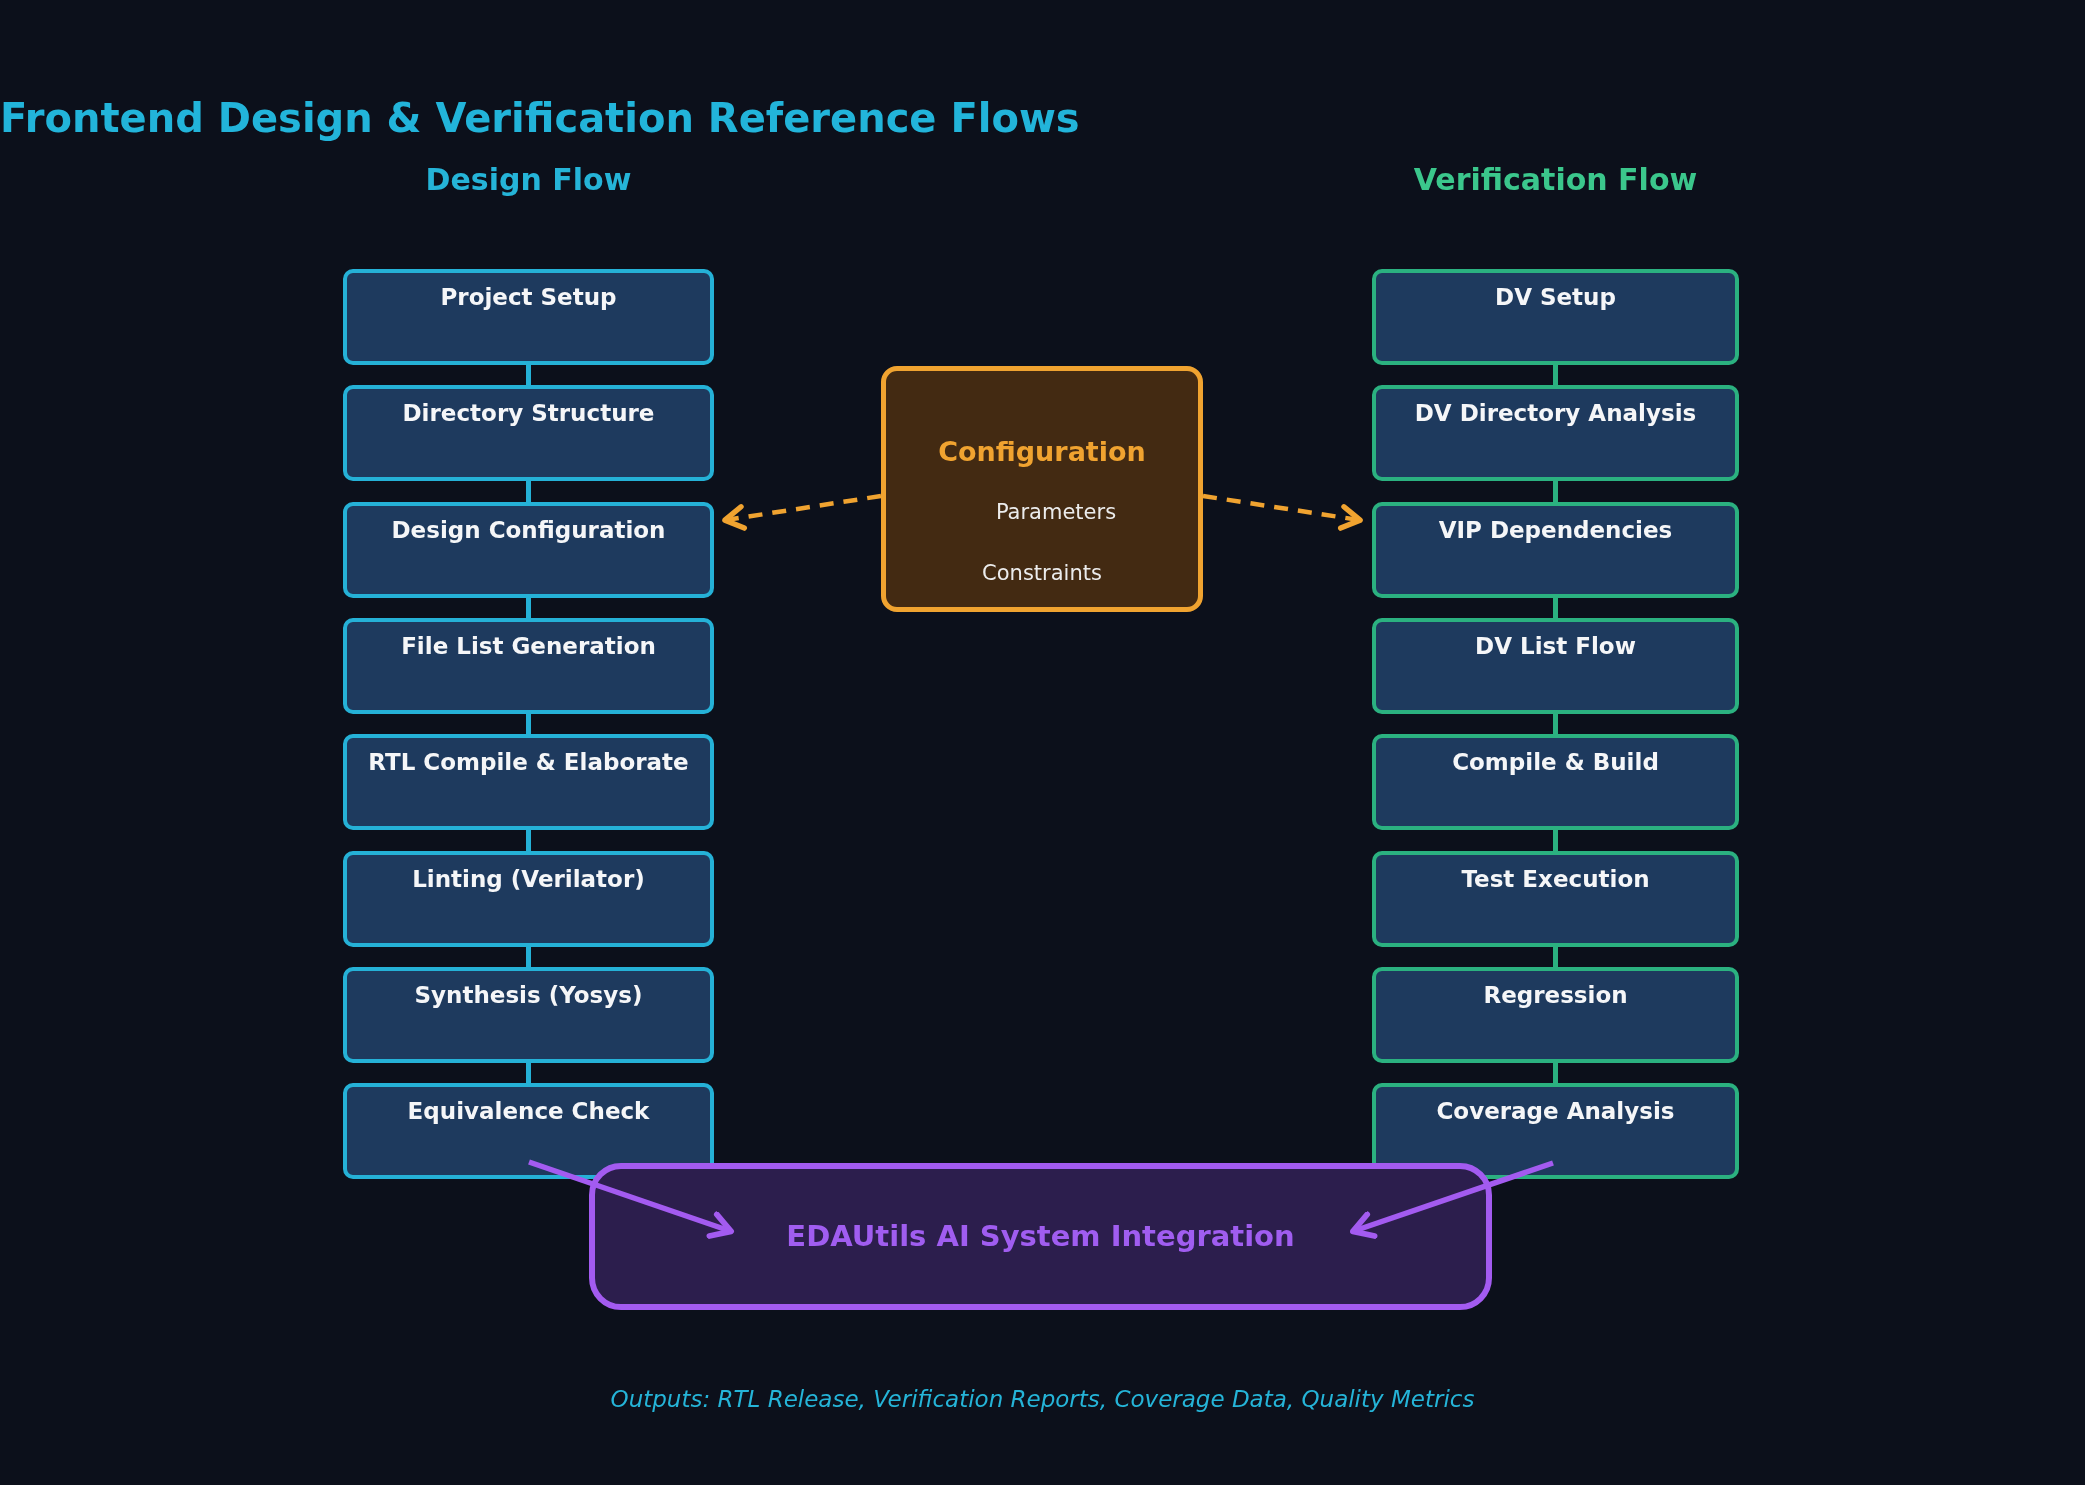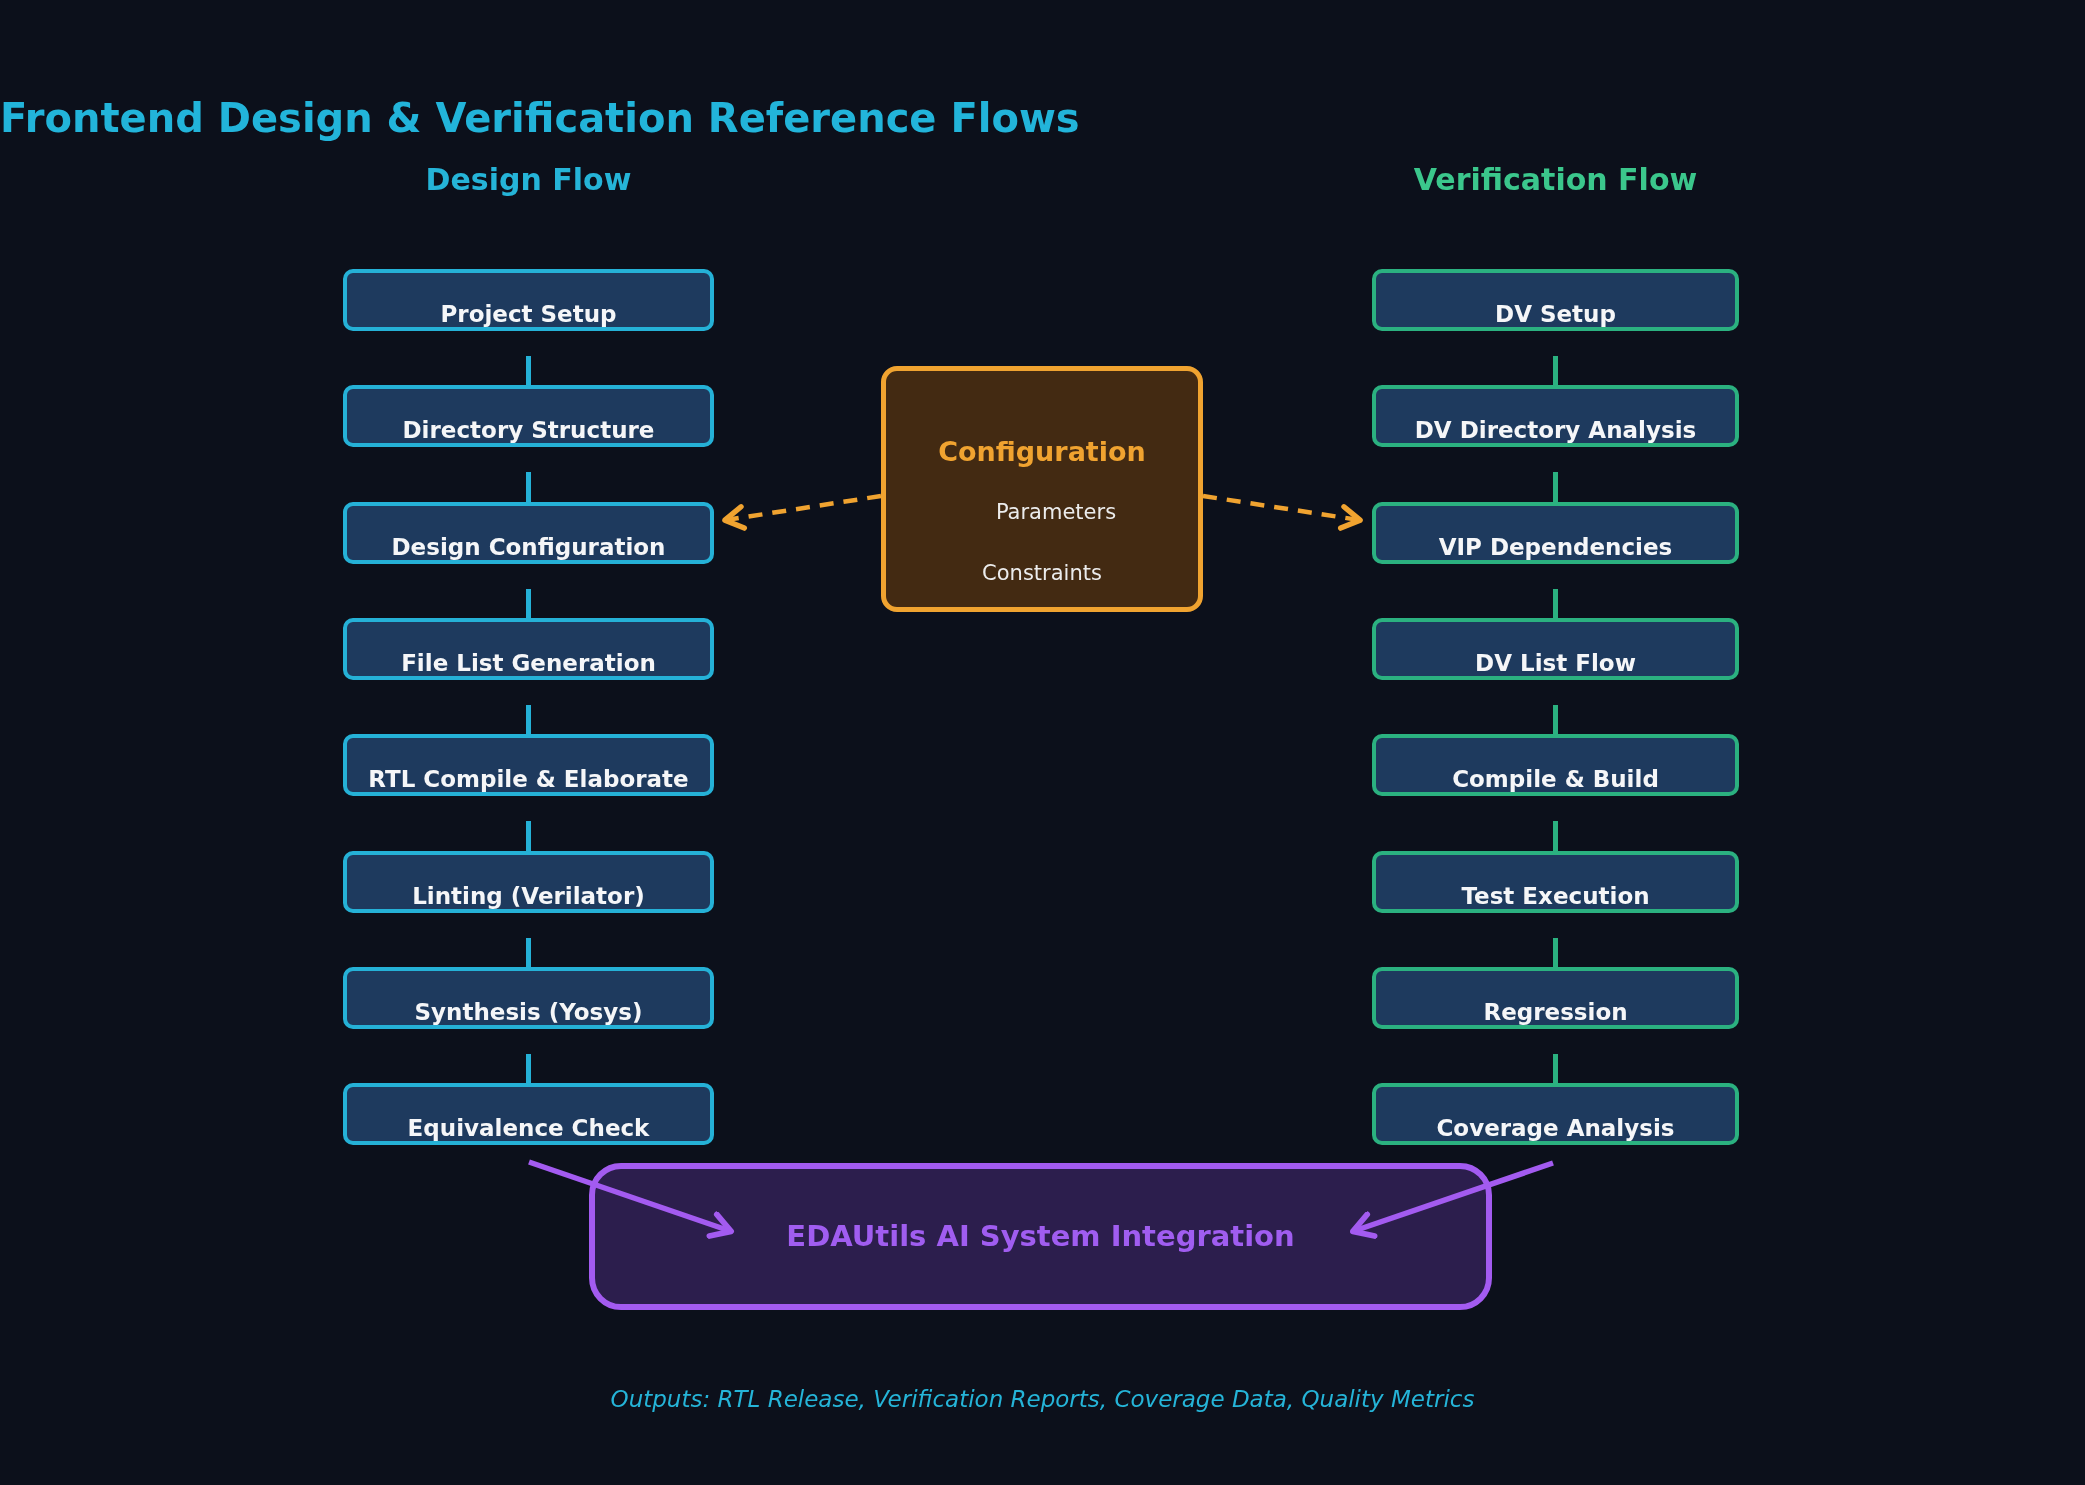--- a/index.html
+++ b/index.html
@@ -27,28 +27,28 @@
     font-size: 30px;
     font-weight: bold;
     line-height: 1.1;
   }
   .col-header.design { left: 343px; width: 371px; color: #25b4d8; }
   .col-header.verif  { left: 1372px; width: 367px; color: #3bc78c; }
 
   .node {
     position: absolute;
     width: 371px;
-    height: 62px;
+    height: 96px;
     box-sizing: border-box;
     background: #1e3a5e;
     border-radius: 10px;
     display: flex;
     justify-content: center;
     align-items: flex-start;
-    padding-top: 28px;
+    padding-top: 11px;
     z-index: 2;
   }
   .node .node-label {
     color: #f5f6f8;
     font-size: 23px;
     font-weight: bold;
     line-height: 1.15;
     white-space: nowrap;
   }
   .design-node { left: 343px; border: 4px solid #25b1d7; }

